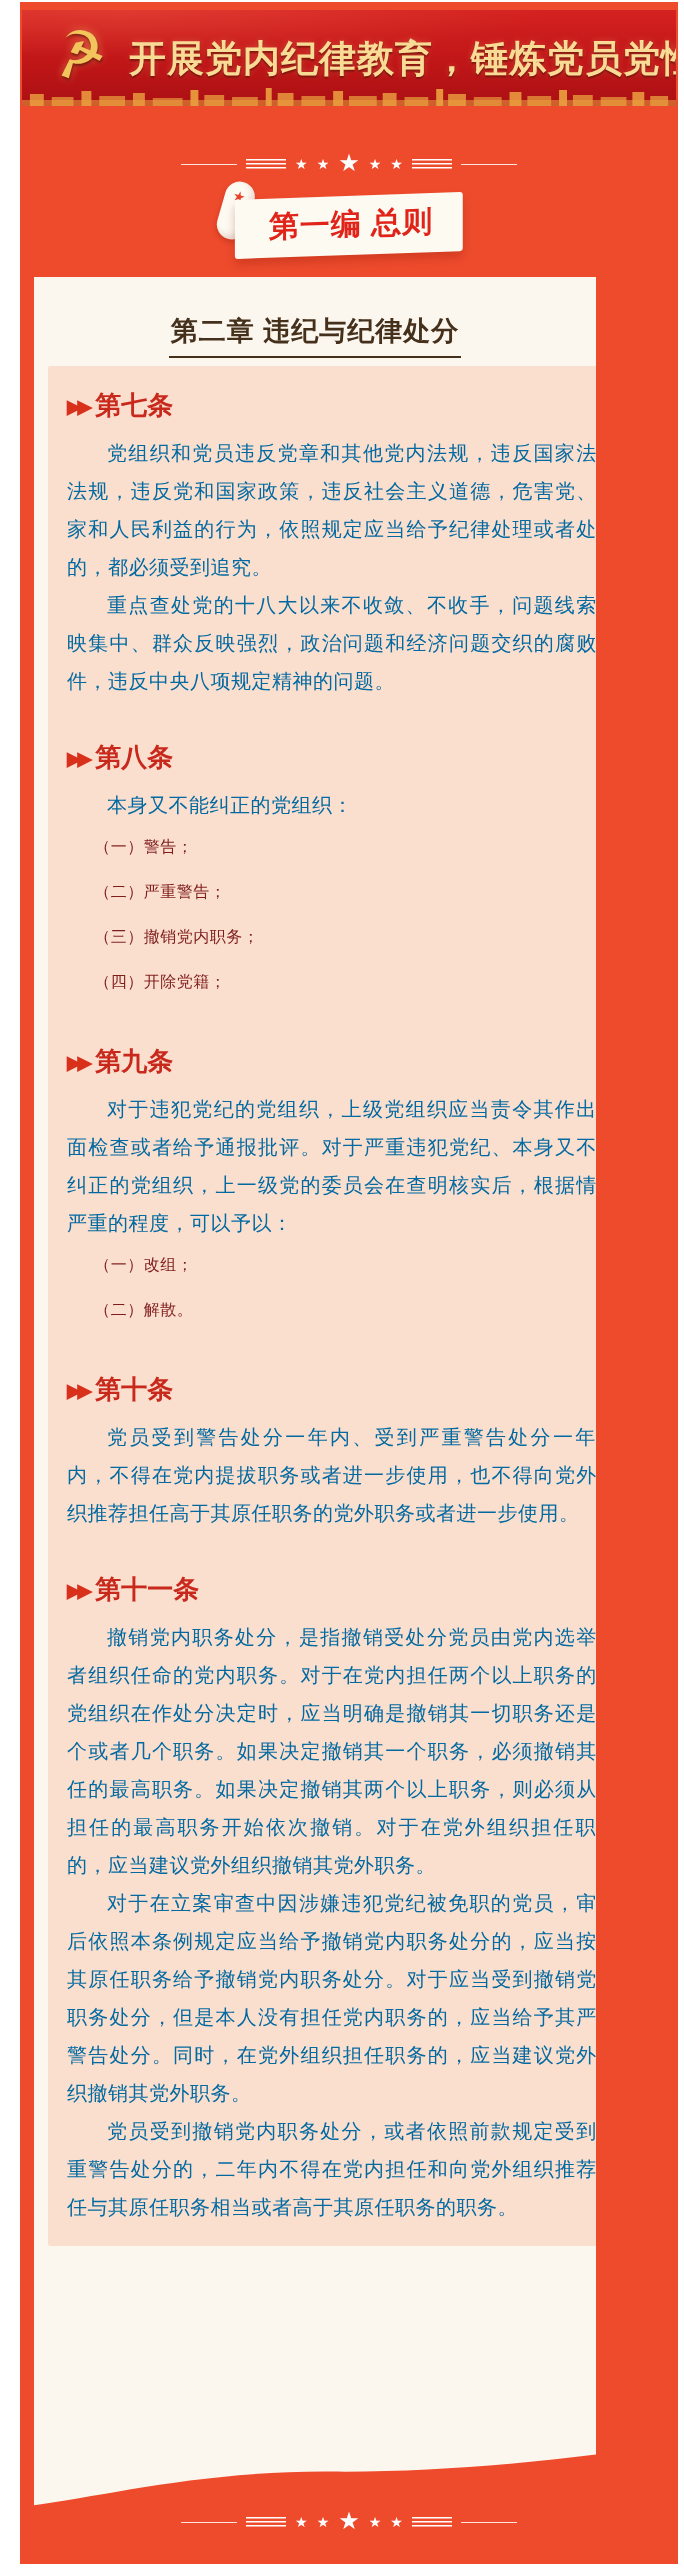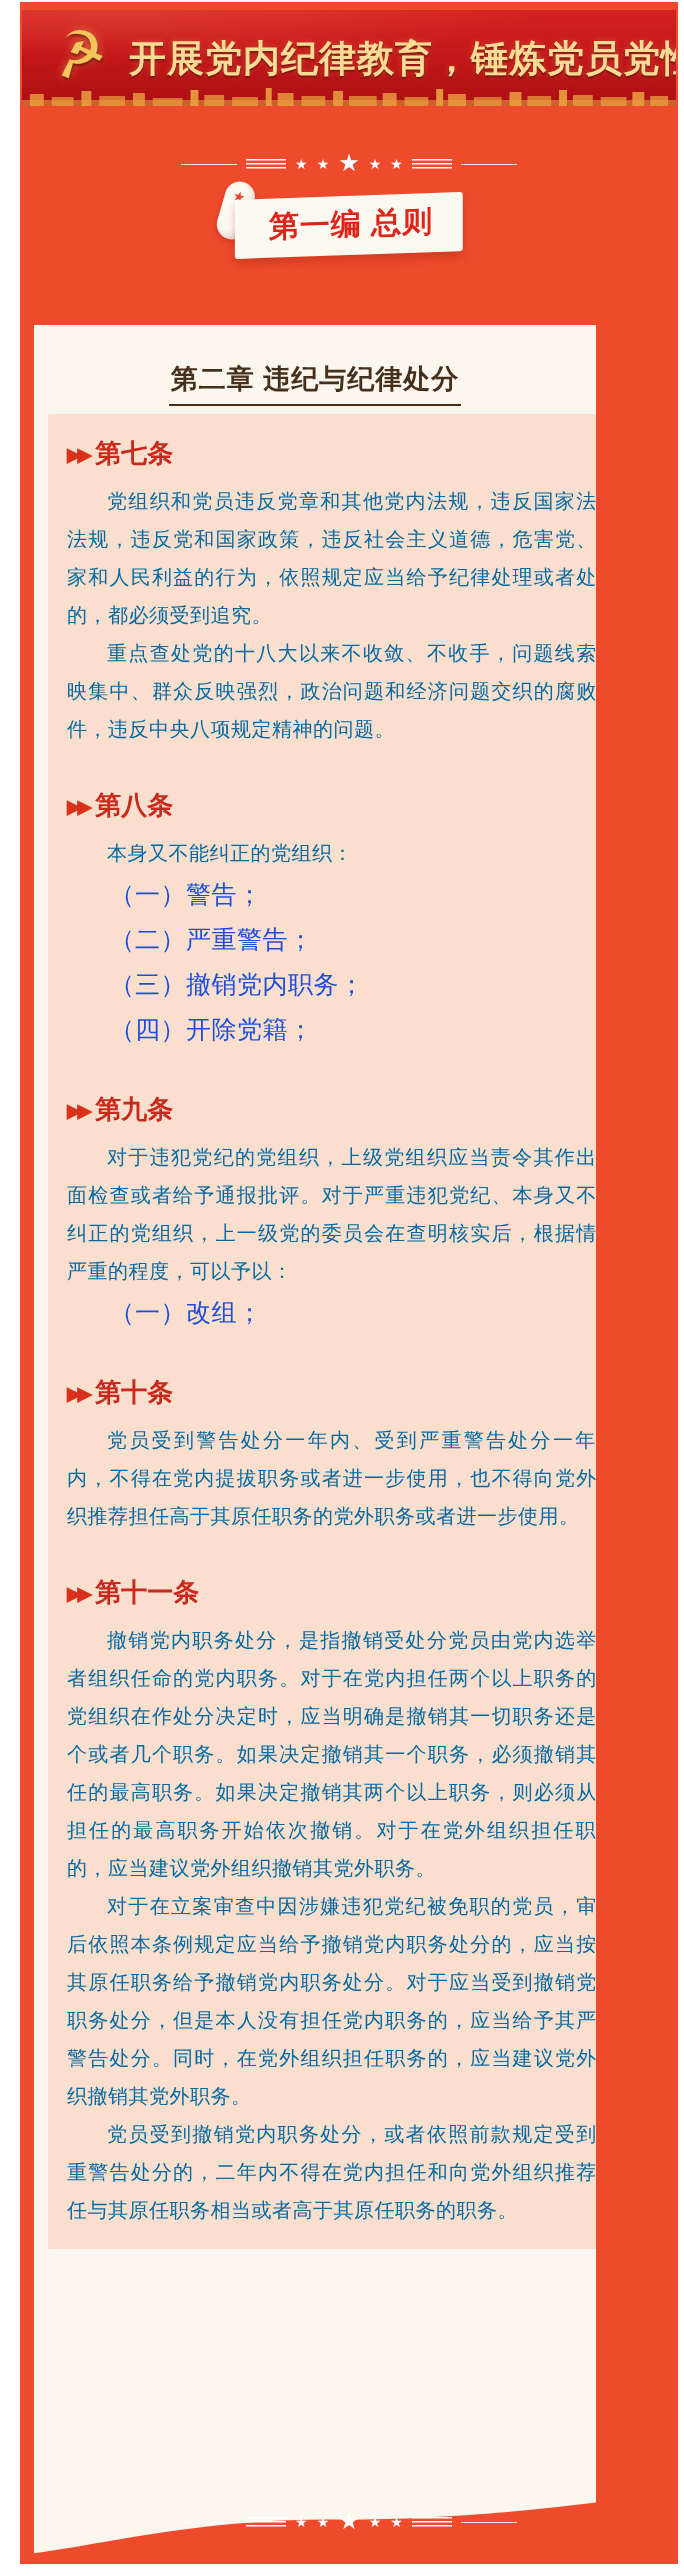--- a/index.html
+++ b/index.html
@@ -64,21 +64,21 @@
     background:#fdfaf2;color:#e0241a;
     font-size:30px;font-weight:bold;letter-spacing:1px;
     padding:8px 30px 10px 34px;border-radius:3px;
     transform:rotate(-2deg) skewX(-2deg);
     box-shadow:0 6px 9px rgba(140,25,8,.28);
     white-space:nowrap;
   }
   
   .card{
     position:absolute;left:14px;top:275px;width:562px;height:2239px;
-    background:#fcf7ee;overflow:hidden;margin-top:48px;
+    background:#fcf7ee;overflow:hidden;
   }
   .chapter{
     margin:36px 0 0;text-align:center;
     font-size:27px;font-weight:bold;color:#45301c;letter-spacing:1px;
   }
   .chapter-inner{display:inline-block;border-bottom:2px solid #45301c;padding:0 2px 7px;}
   .pinkbox{
     position:absolute;left:14px;top:89px;width:589px;
     background:#fbdfce;border-radius:2px;
     padding:12px 19px 20px;box-sizing:border-box;
@@ -91,21 +91,21 @@
   }
   .tri{
     font-size:19px;color:#d8301b;letter-spacing:-4px;line-height:1;
     transform:translateY(1px);
   }
   .apara{
     margin:0;font-size:20px;line-height:38px;color:#0369a1;
     text-align:justify;text-indent:2em;letter-spacing:0.5px;
   }
   .aitem{
-    margin:0;font-size:25px;line-height:45px;color:#1d4ed8;
+    margin:0;font-size:16px;line-height:45px;color:#7f1d1d;
     padding-left:1.7em;letter-spacing:0.5px;
   }
   .wave{position:absolute;left:0;bottom:0;width:617px;height:74px;display:block;}
 </style>
 </head>
 <body>
 
 <div class="page">
 
   <div class="banner">
@@ -189,20 +189,21 @@
         <p class="aitem">（四）开除党籍；</p>
       </section>
 
       <section class="article">
         <h3 class="ahead">
           <span class="tri">▶▶</span>
           <span>第九条</span>
         </h3>
         <p class="apara">对于违犯党纪的党组织，上级党组织应当责令其作出书面检查或者给予通报批评。对于严重违犯党纪、本身又不能纠正的党组织，上一级党的委员会在查明核实后，根据情节严重的程度，可以予以：</p>
         <p class="aitem">（一）改组；</p>
+        <p class="aitem">（二）解散。</p>
       </section>
 
       <section class="article">
         <h3 class="ahead">
           <span class="tri">▶▶</span>
           <span>第十条</span>
         </h3>
         <p class="apara">党员受到警告处分一年内、受到严重警告处分一年半内，不得在党内提拔职务或者进一步使用，也不得向党外组织推荐担任高于其原任职务的党外职务或者进一步使用。</p>
       </section>
 

